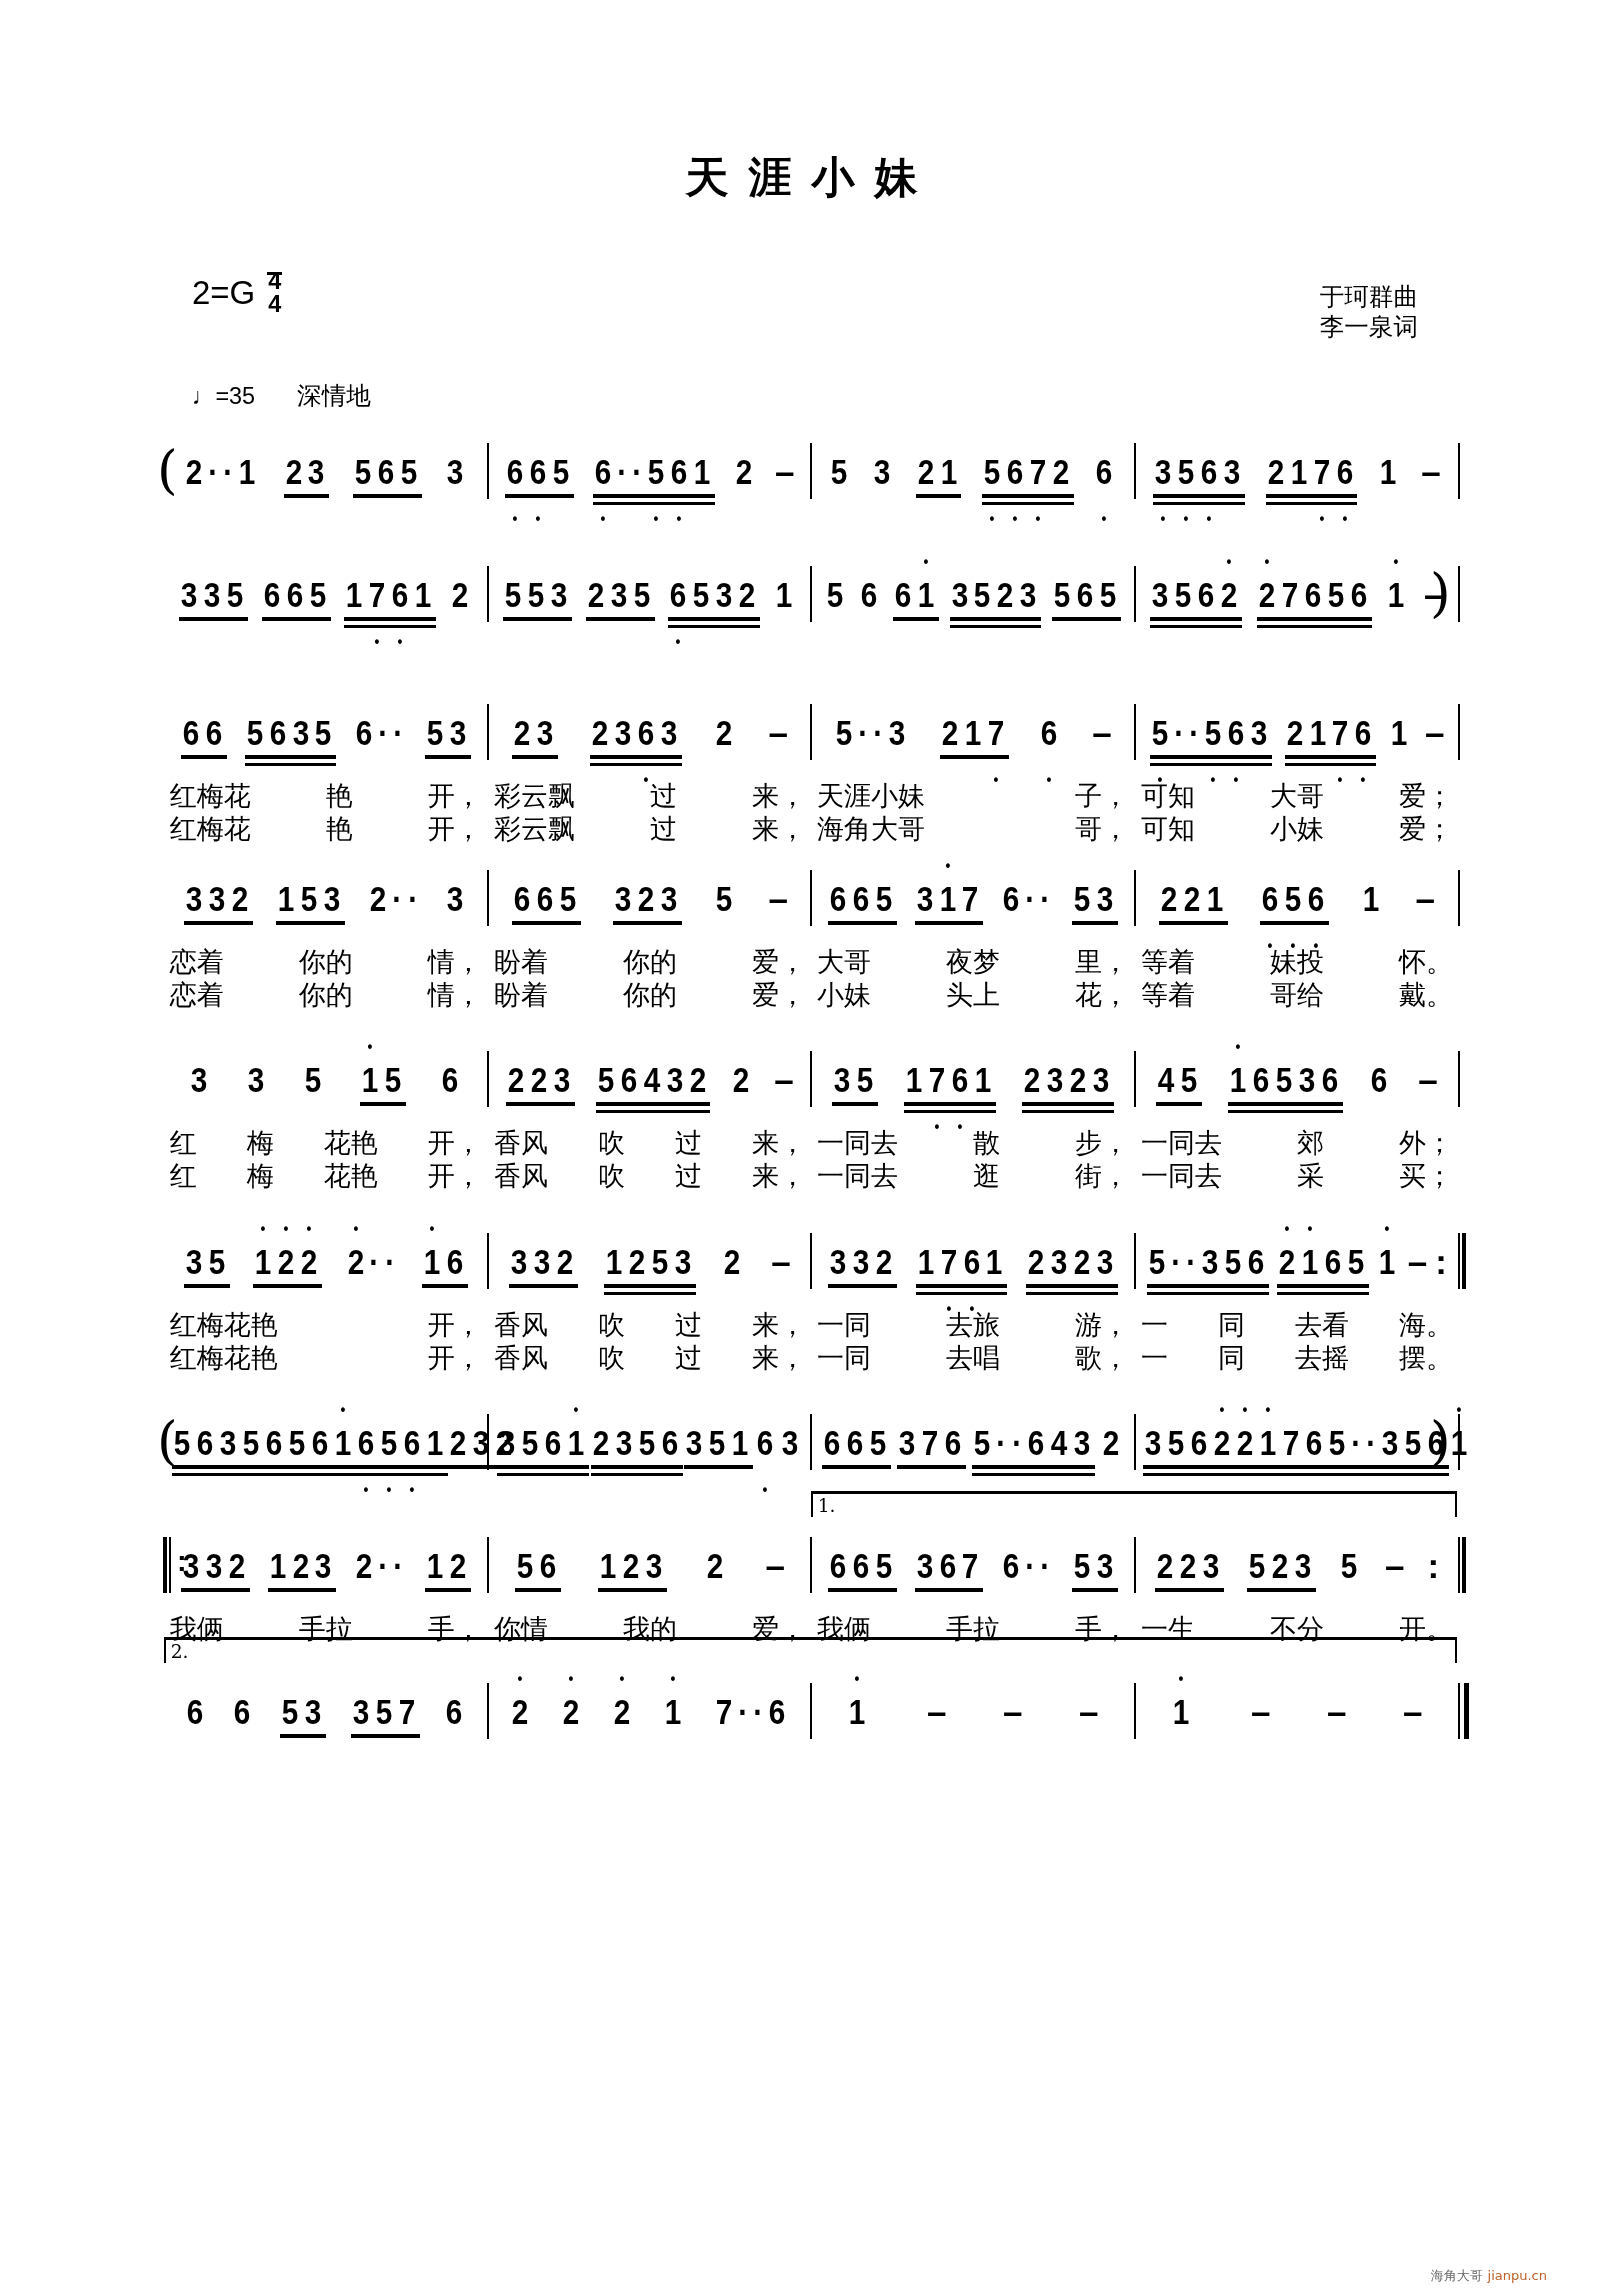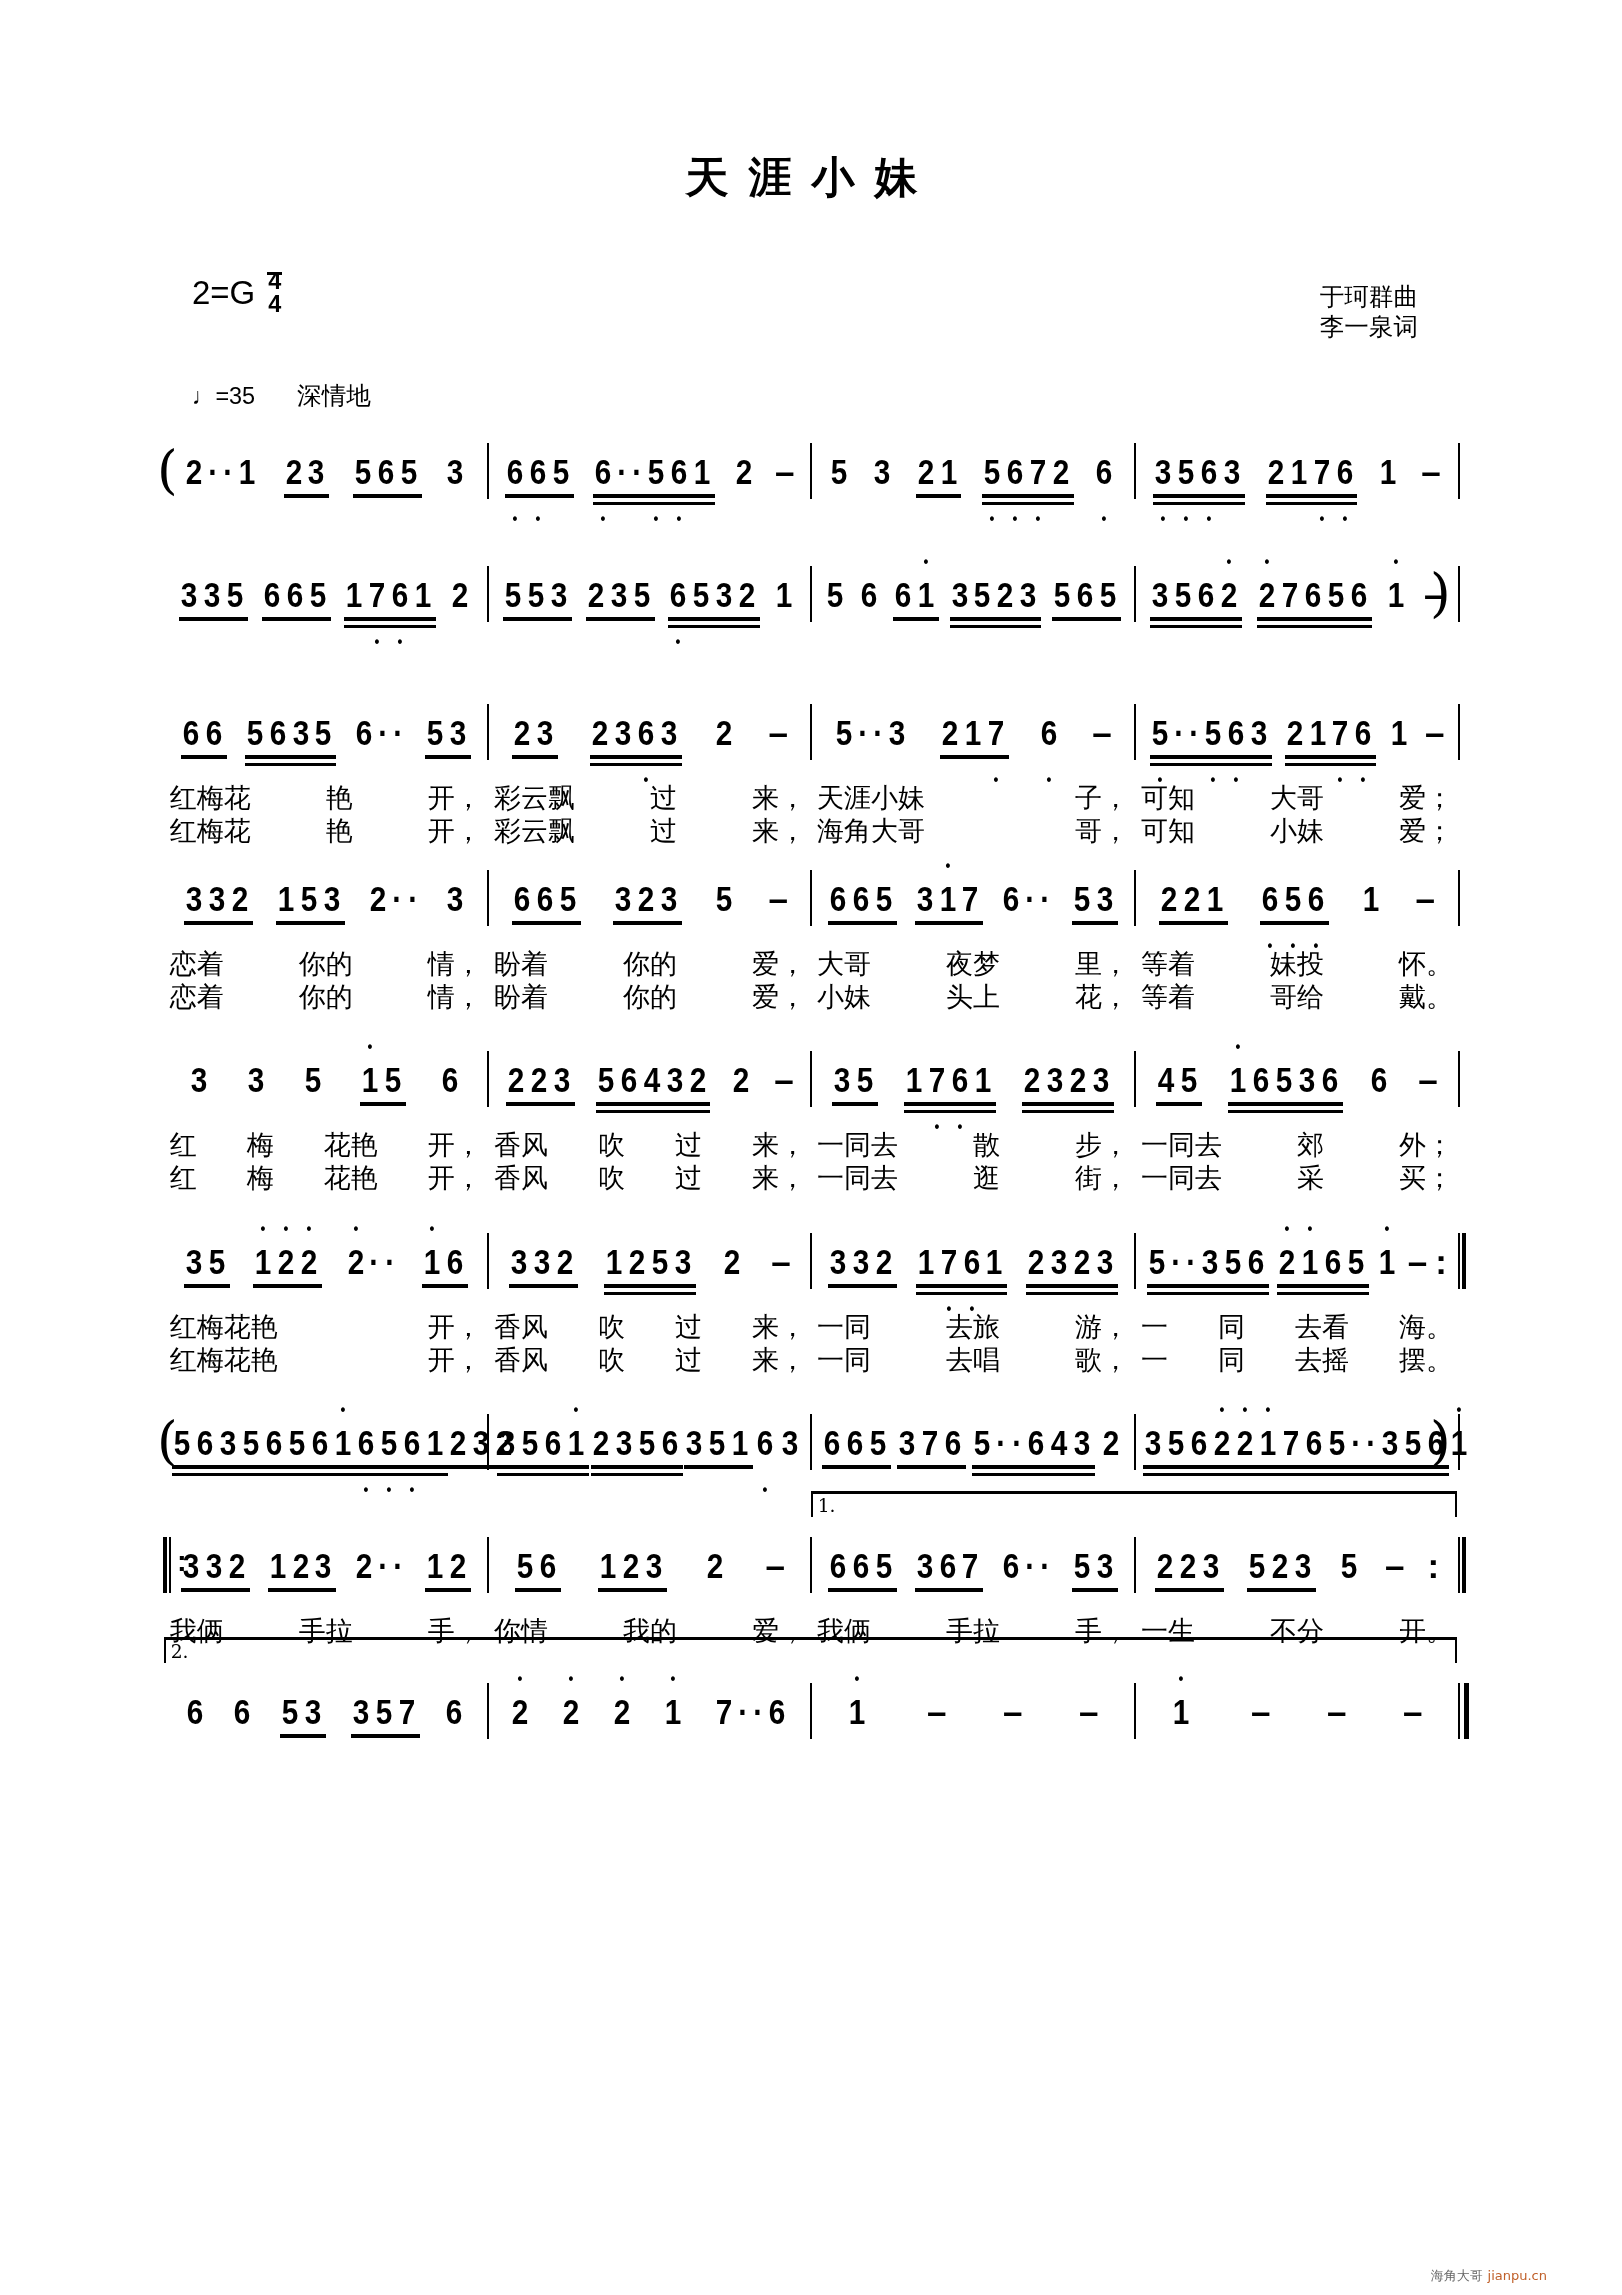--- a/index.html
+++ b/index.html
@@ -23,21 +23,21 @@
   .grp { position: relative; display: inline-flex; flex-direction: column; align-items: center; }
   .grp-digits { display: flex; font-weight: bold; font-size: 35px; font-family: "Liberation Sans Narrow", "Liberation Sans", sans-serif; letter-spacing: 3.5px; height: 41px; line-height: 41px; margin-top: 13px; }
   .d { position: relative; display: inline-block; transform: scaleX(0.85); }
   .d.hi::before { content: "•"; position: absolute; top: -21px; left: 50%; transform: translateX(-50%); font-size: 16.4px; line-height: 16.4px; }
   .d.lo::after { content: "•"; position: absolute; bottom: -34px; left: 50%; transform: translateX(-50%); font-size: 16.4px; line-height: 16.4px; }
   .ul { height: 3.5px; background: #000; margin-top: 2.3px; align-self: stretch; }
   .ul2 { height: 3.5px; background: #000; margin-top: 4.1px; align-self: stretch; }
   .dash { font-weight: bold; font-size: 35px; margin-top: 13px; line-height: 41px; }
   .paren { font-size: 53px; font-weight: 200; position: absolute; top: 0; line-height: 64px; font-family: "DejaVu Serif", serif; }
 
-  .lyrics { position: relative; font-family: Liberation Serif, serif; font-size: 27px; line-height: 33px; white-space: pre; }
+  .lyrics { position: relative; font-family: Liberation Mono, monospace; font-size: 27px; line-height: 33px; white-space: pre; }
   .lyrics .row { height: 33px; }
 
   .volta { position: absolute; border-top: 3.5px solid #000; border-left: 2.3px solid #000; height: 23.4px; }
   .volta .lbl { position: absolute; left: 4.7px; top: 1.2px; font-family: "DejaVu Serif", serif; font-size: 18.7px; }
 
   .watermark { position: absolute; right: 76px; bottom: 10.5px; font-size: 13px; color: #666; font-family: "DejaVu Sans", sans-serif; }
   .watermark .site { color: #c0602a; margin-left: 4.7px; }
 </style>
 </head>
 <body>

